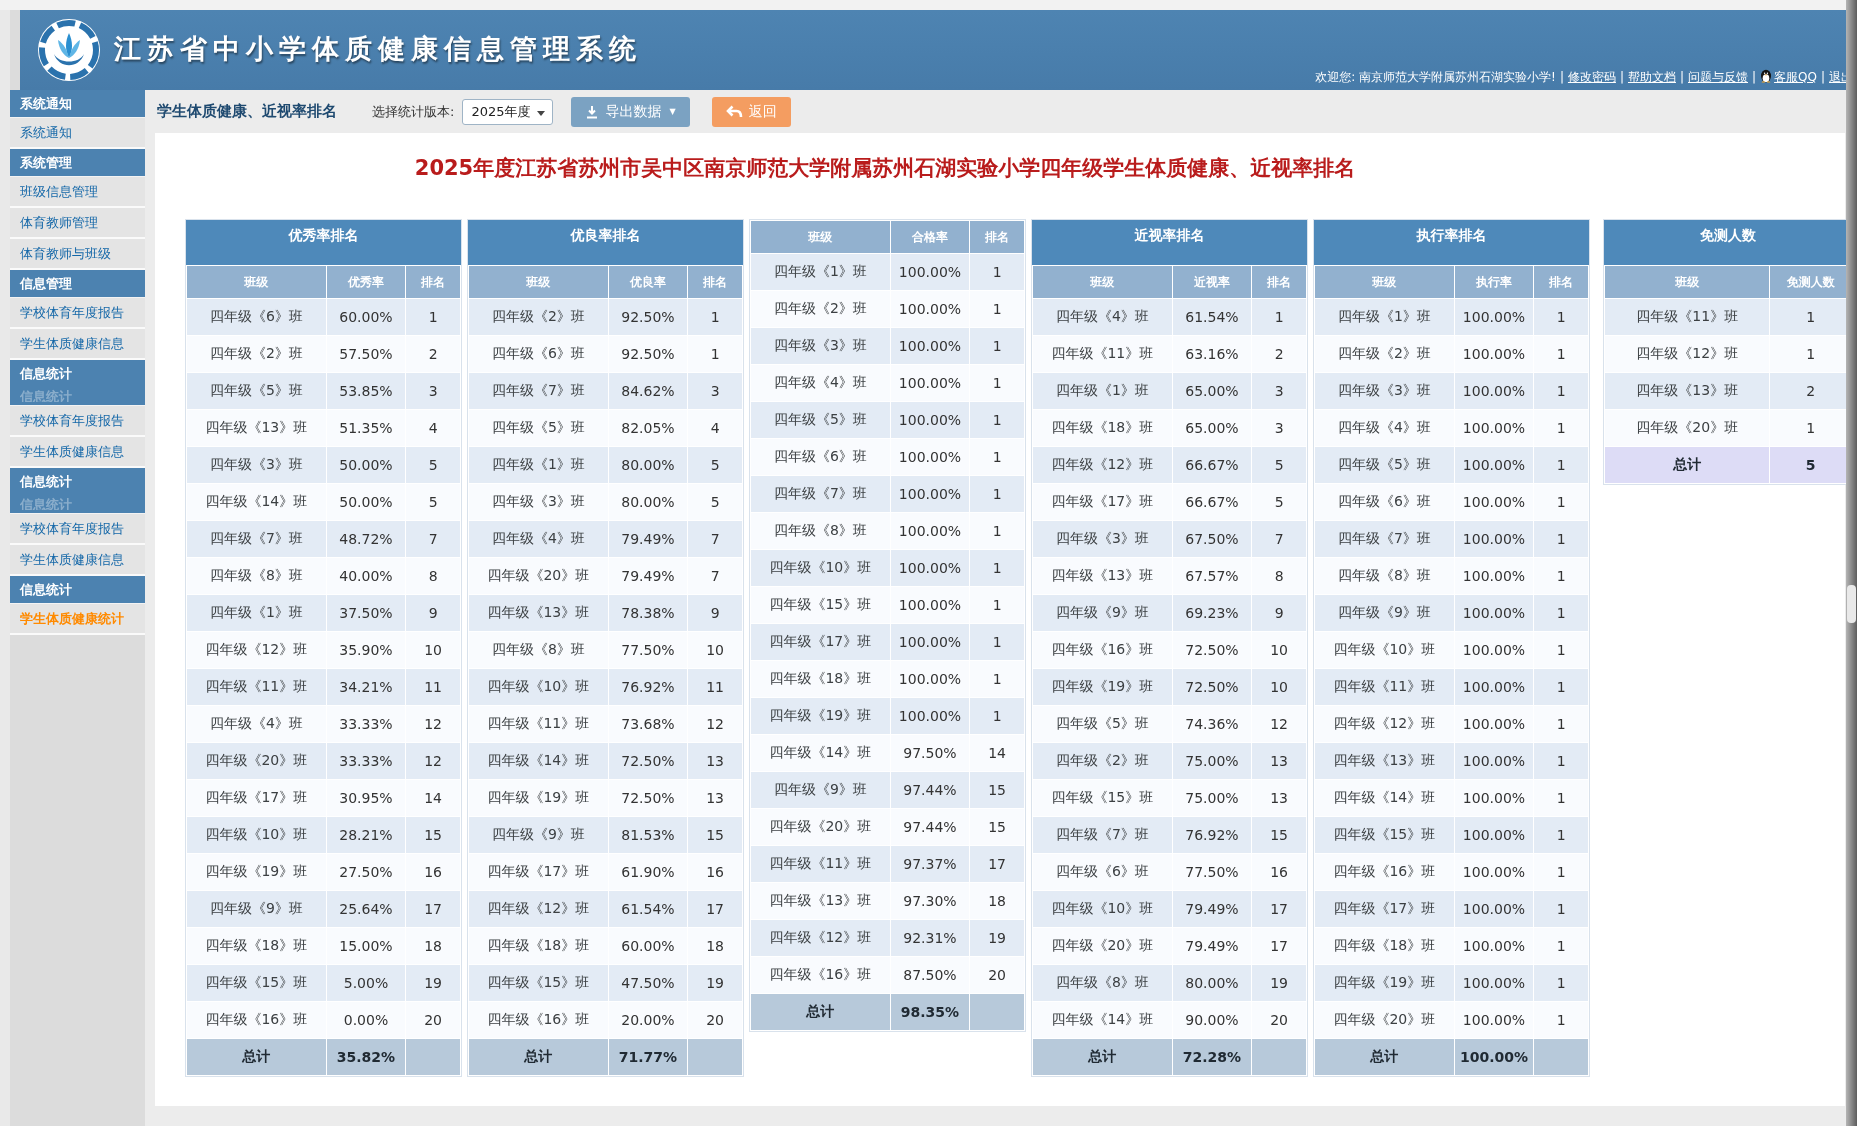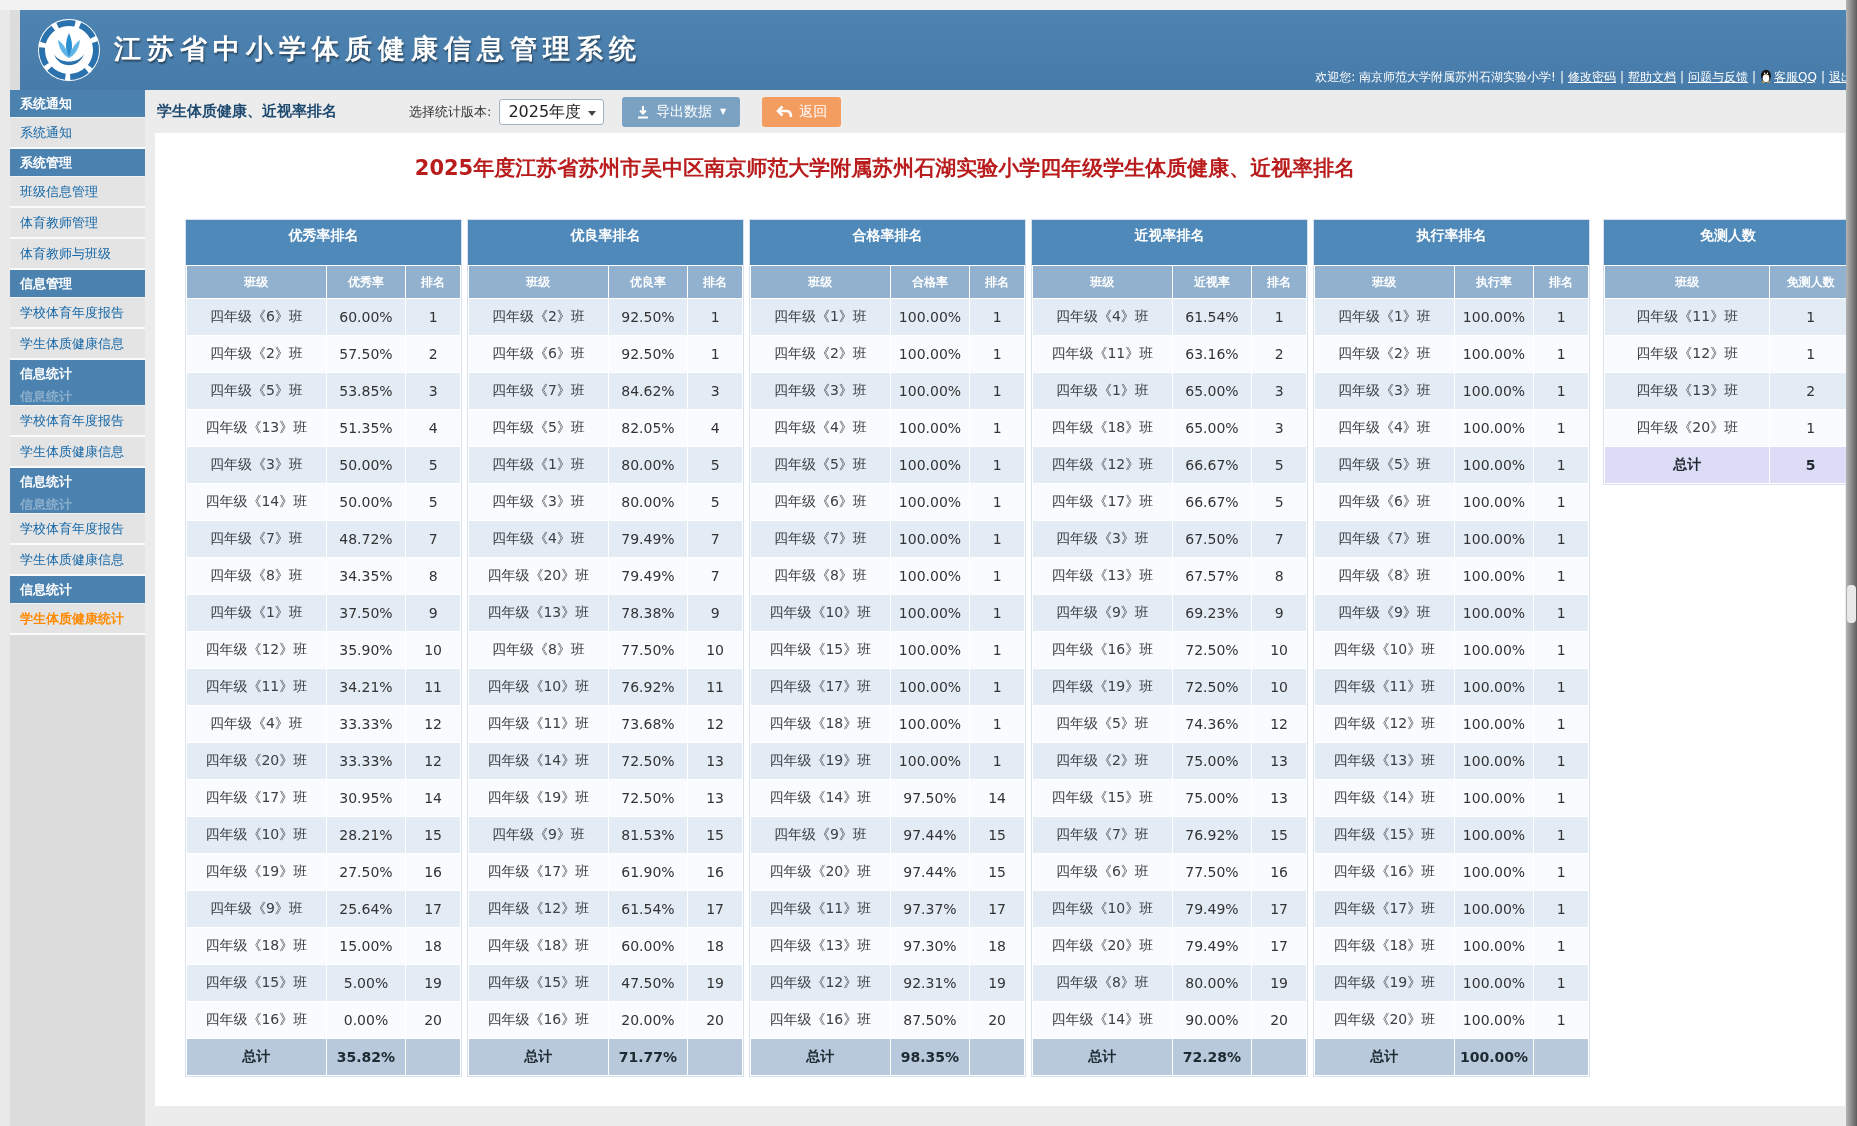--- a/index.html
+++ b/index.html
@@ -30,24 +30,24 @@
   .sb-header.ghost { height:46px; }
   .sb-header .ghost-line { height:14px; line-height:17px; overflow:hidden; opacity:.35; font-weight:bold; }
   .sb-item { background:#e4e4e4; color:#1467a8; font-size:13px; padding-left:10px;
     height:31px; line-height:30px; border-bottom:2px solid #fafafa; cursor:pointer; }
   .sb-item.active { color:#ff8a00; font-weight:bold; }
 
   
   .content { position:absolute; left:145px; top:90px; width:1701px; height:1036px; background:#ececec; }
   .toolbar { position:absolute; left:0; top:0; width:100%; height:43px; display:flex;
     align-items:center; padding-left:12px; }
-  .tb-title { color:#1f4a70; font-weight:bold; font-size:15px; margin-right:72px; }
+  .tb-title { color:#1f4a70; font-weight:bold; font-size:15px; margin-right:35px; }
   .tb-label { color:#333; font-size:13px; margin-right:8px; }
   .select-box { background:#fff; border:1px solid #9fb4c6; border-radius:3px; height:26px;
-    line-height:24px; padding:0 22px 18px 8px; font-size:16px; color:#222; position:relative;
+    line-height:24px; padding:0 22px 18px 8px; font-size:13px; color:#222; position:relative;
     margin-right:18px; cursor:pointer; }
   .select-box .caret { position:absolute; right:7px; top:11px; width:0; height:0;
     border-left:4px solid transparent; border-right:4px solid transparent; border-top:5px solid #444; }
   .btn { display:inline-flex; align-items:center; gap:6px; border:none; border-radius:3px;
     color:#fff; font-size:14px; height:30px; padding:0 14px; cursor:pointer;
     font-family:"DejaVu Sans","Liberation Sans",sans-serif; }
   .btn.export { background:#7ba2c2; margin-right:22px; }
   .btn.export .dd-caret { font-size:8px; margin-left:2px; }
   .btn.back { background:#f49d61;justify-content:center; }
 
@@ -204,21 +204,21 @@
                   <td>50.00%</td>
                   <td>5</td>
                 </tr>
                 <tr>
                   <td>四年级《7》班</td>
                   <td>48.72%</td>
                   <td>7</td>
                 </tr>
                 <tr>
                   <td>四年级《8》班</td>
-                  <td>34.35%</td>
+                  <td>40.00%</td>
                   <td>8</td>
                 </tr>
                 <tr>
                   <td>四年级《1》班</td>
                   <td>37.50%</td>
                   <td>9</td>
                 </tr>
                 <tr>
                   <td>四年级《12》班</td>
                   <td>35.90%</td>
@@ -400,21 +400,20 @@
                 </tr>
                 <tr class="total-row">
                   <td>总计</td>
                   <td>71.77%</td>
                   <td></td>
                 </tr>
               </tbody>
             </table>
           </div>
         <div class="rank-table">
-            <div class="group-header">合格率排名</div>
             <table class="cols3">
               <colgroup>
                 <col>
                 <col>
                 <col>
               </colgroup>
               <thead>
                 <tr>
                   <th>班级</th>
                   <th>合格率</th>

